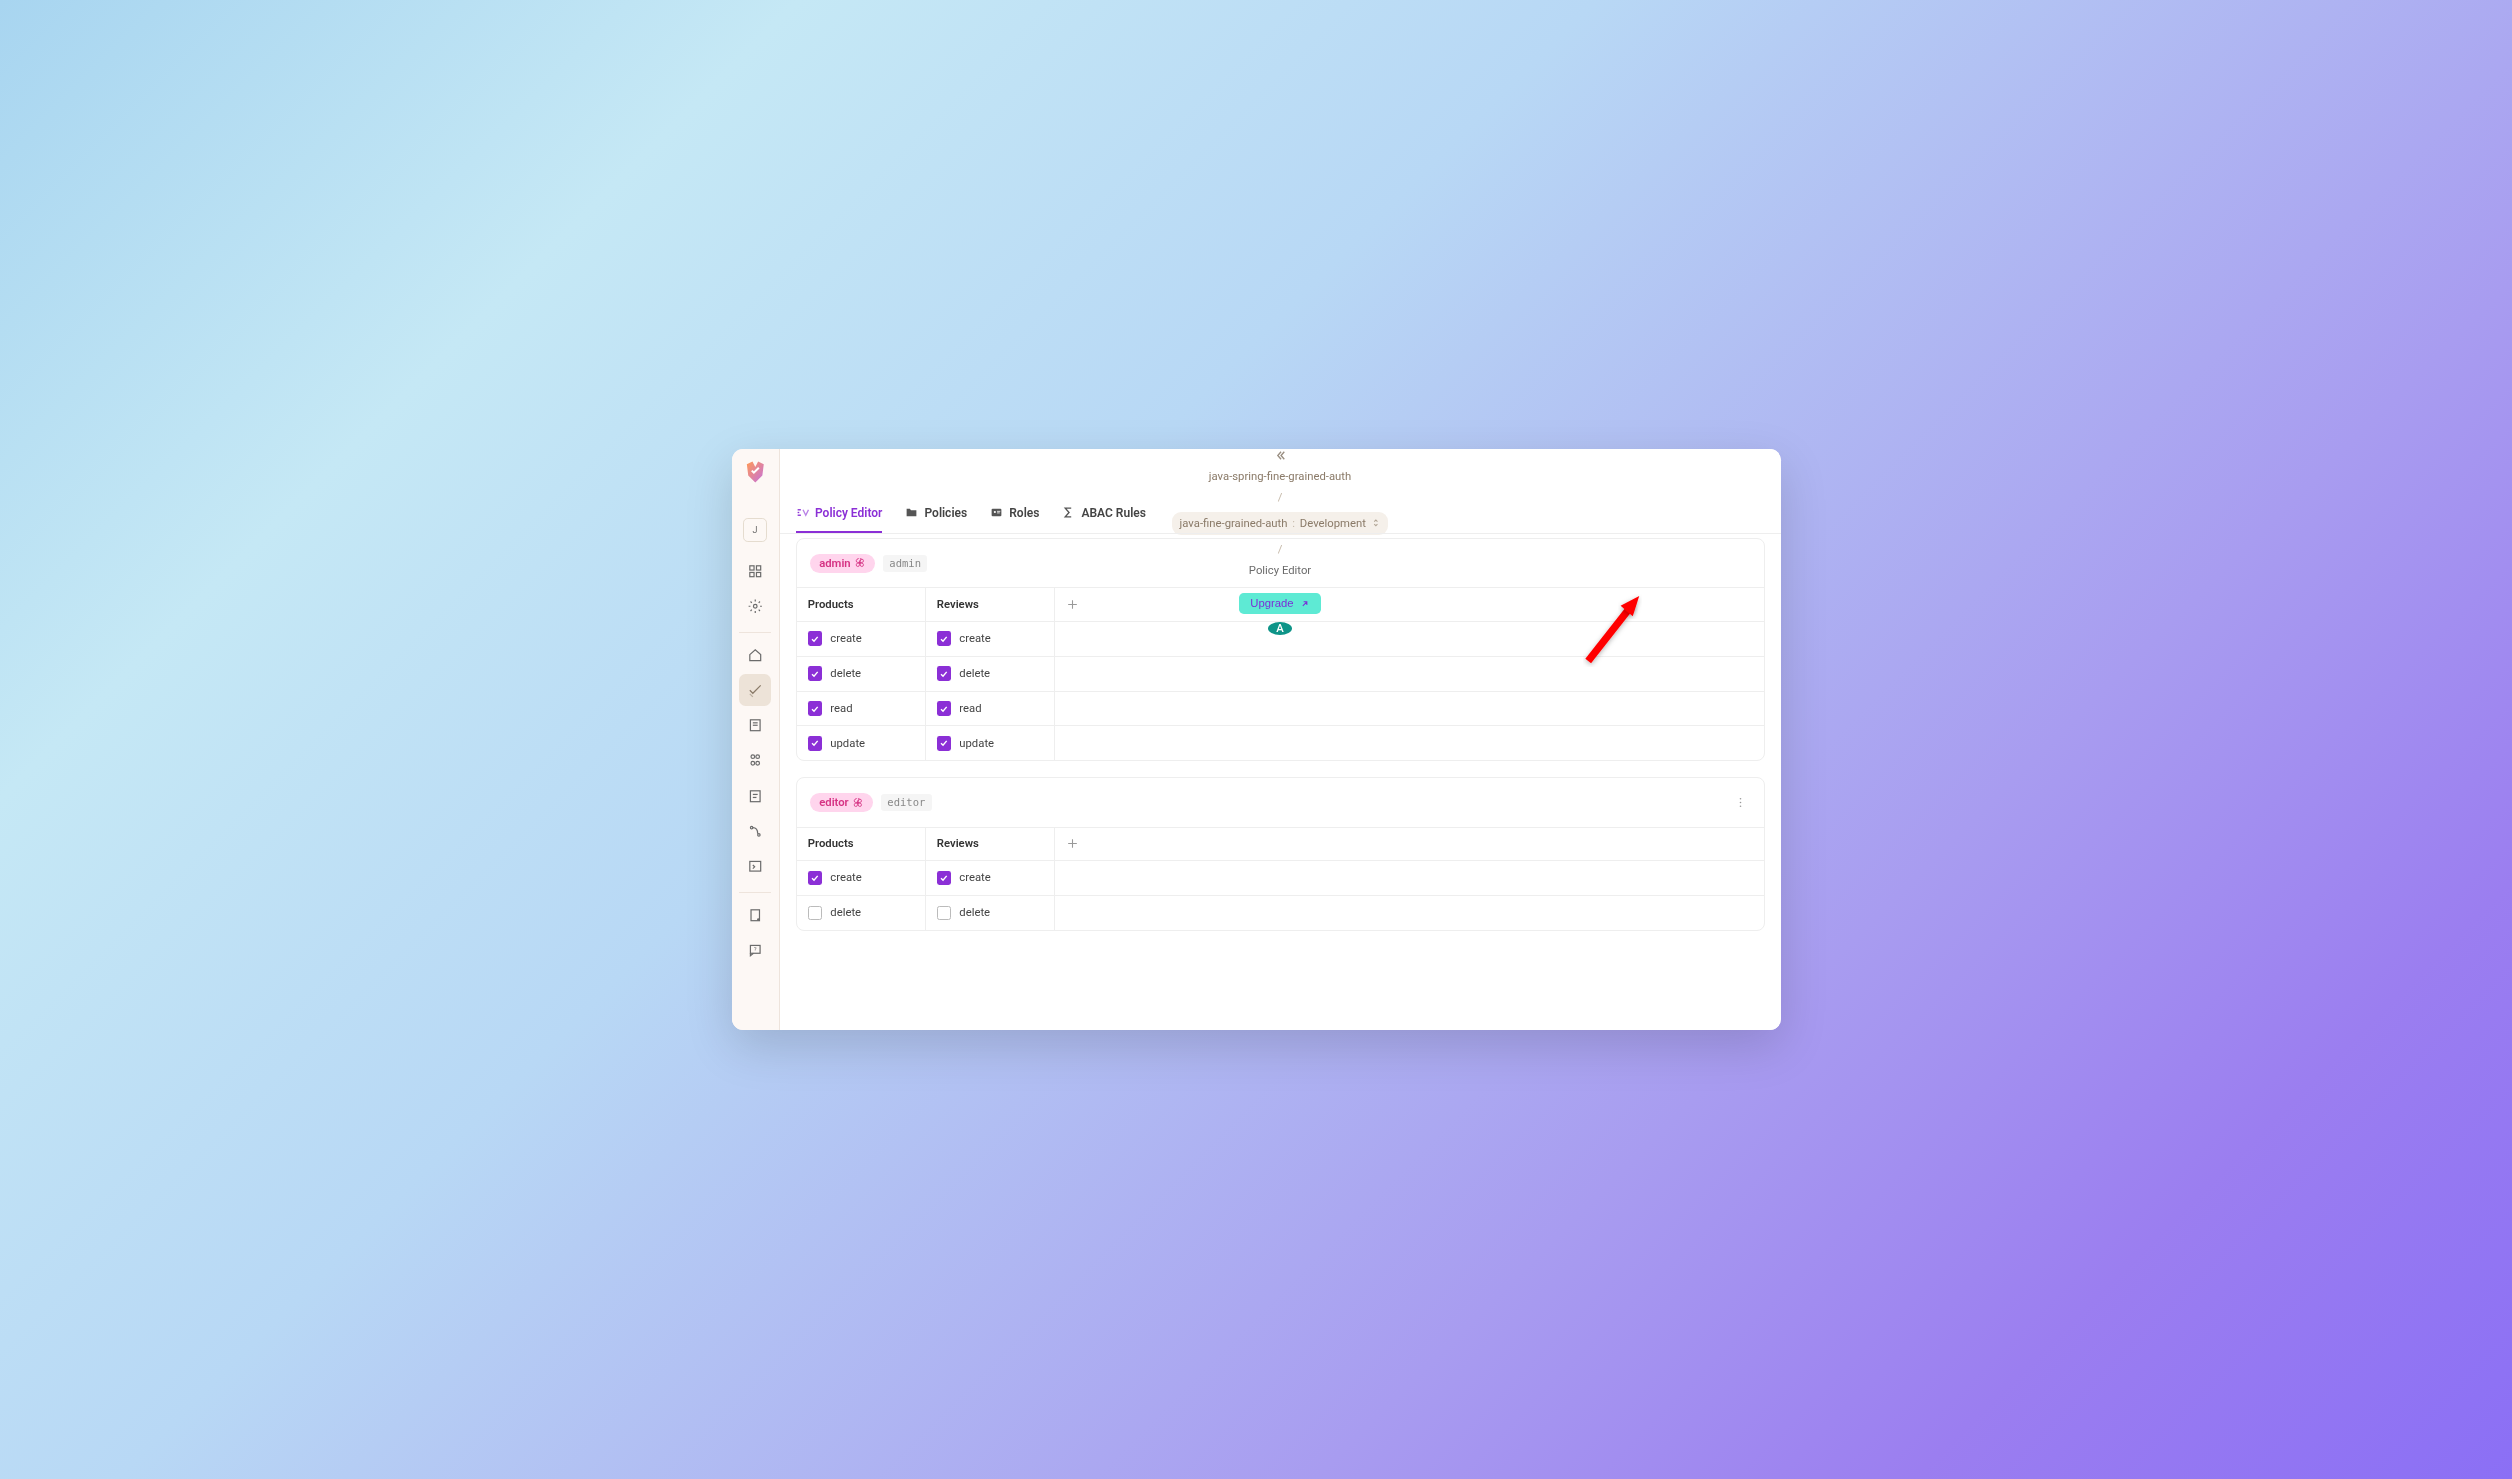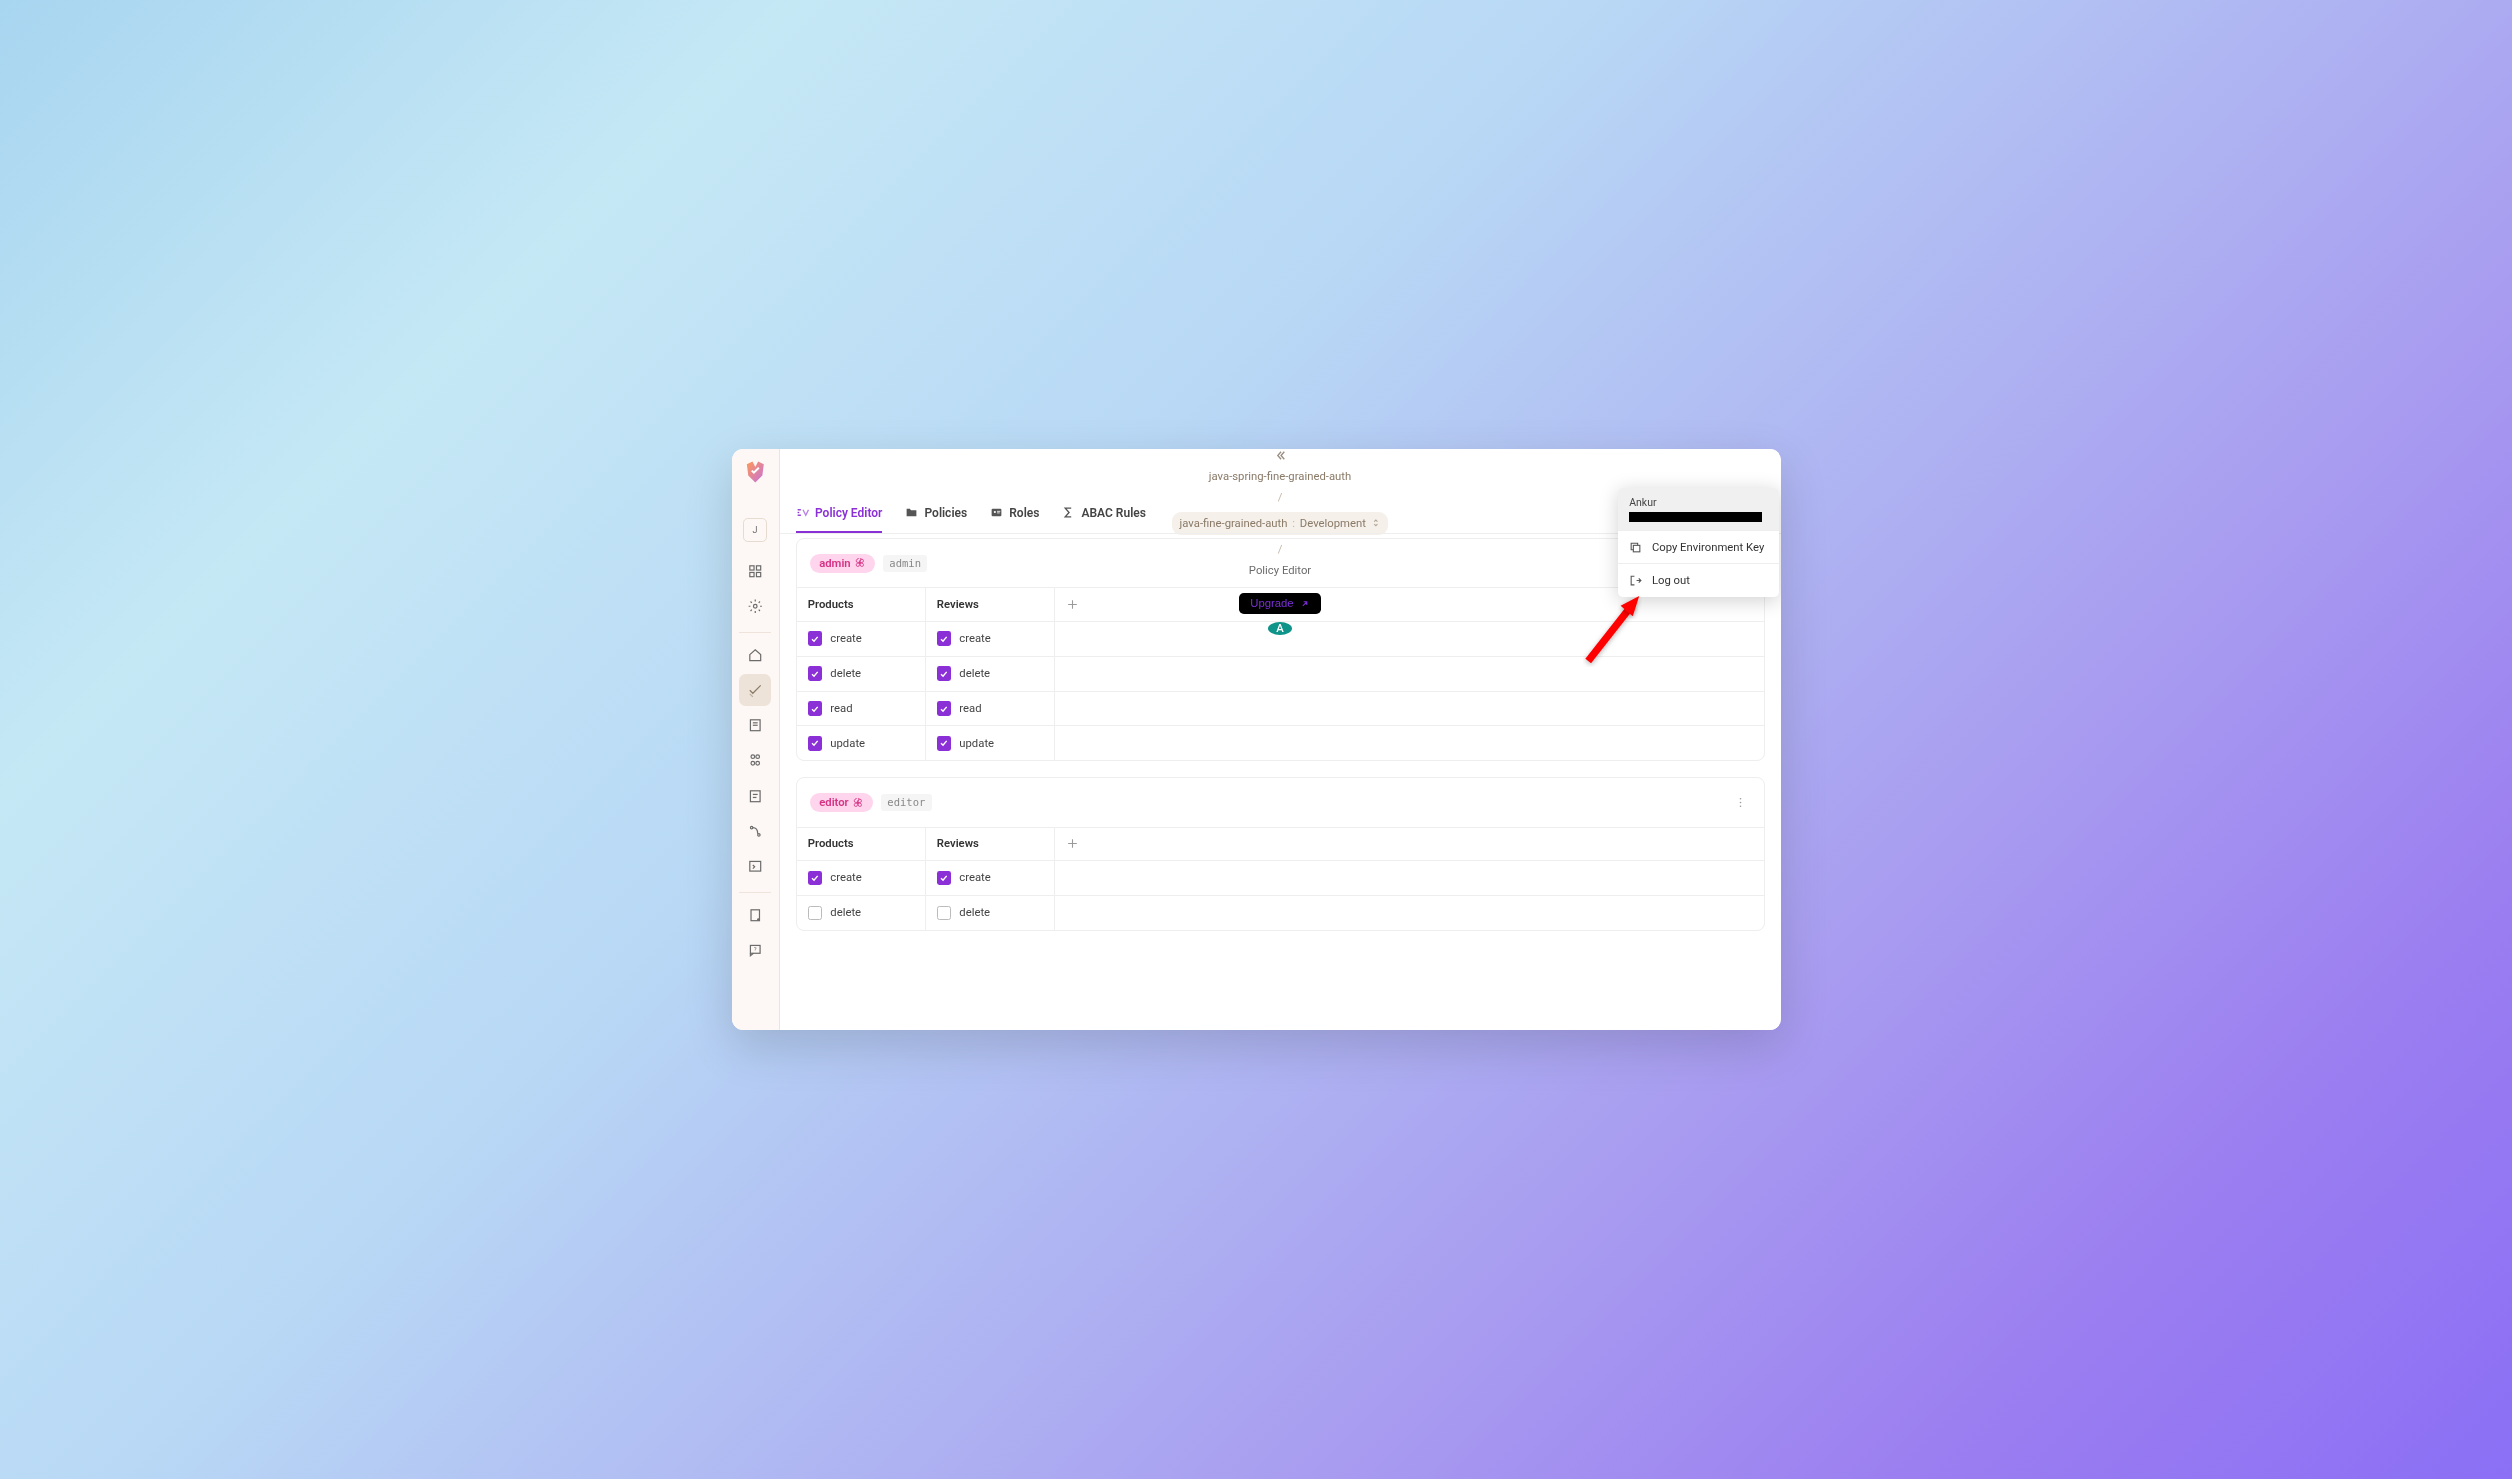--- a/index.html
+++ b/index.html
@@ -83,21 +83,21 @@
   align-items: center;
   gap: 4.8px;
   font-size: 11.3px;
   color: #8a7a68;
 }
 .bc-pill .colon { color: #c5b8a8; }
 .bc-pill .caret { color: #b0a494; display:flex; }
 .bc-current { color: #6b6b6b; font-size: 11.3px; }
 .topbar-spacer { flex: 1; }
 .upgrade-btn {
-  background: #000000;
+  background: #5eead4;
   color: #7b2fd6;
   border: none;
   border-radius: 4.8px;
   padding: 4.8px 11.3px;
   font-size: 11.3px;
   font-weight: 500;
   display: flex;
   align-items: center;
   gap: 6.5px;
   cursor: pointer;
@@ -584,44 +584,20 @@
                 <span class="chk off"></span>
                 <span>delete</span>
               </div>
               <div class="gc last"></div>
             </div>
           </div>
         </div>
     </div>
   </div>
 
-  <div class="dropdown">
-    <div class="dd-header">
-      <div class="dd-name">Ankur</div>
-      <div class="dd-email"></div>
-    </div>
-    <div class="dd-item">
-      <span class="icon">
-        <svg width="13" height="13" viewBox="0 0 24 24" fill="none" stroke="currentColor" stroke-width="2">
-            <rect x="8" y="8" width="12" height="12"></rect>
-            <path d="M16 8 V4 H4 V16 H8"></path>
-          </svg>
-      </span>
-      <span>Copy Environment Key</span>
-    </div>
-    <div class="dd-item">
-      <span class="icon">
-        <svg width="13" height="13" viewBox="0 0 24 24" fill="none" stroke="currentColor" stroke-width="2">
-            <path d="M10 4 H4 V20 H10"></path>
-            <path d="M14 12 H22 M18 8 L22 12 L18 16"></path>
-          </svg>
-      </span>
-      <span>Log out</span>
-    </div>
-  </div>
 
   <div class="arrow-annot">
     <svg width="73" height="81" viewBox="0 0 90 100">
       <defs>
           <filter id="shadow">
             <feDropShadow dx="0" dy="2" stdDeviation="3" flood-opacity="0.3"></feDropShadow>
           </filter>
         </defs>
       <line x1="15" y1="90" x2="70" y2="20" stroke="#ff0000" stroke-width="9" filter="url(#shadow)"></line>
       <polygon points="78,10 55,22 70,35" fill="#ff0000" filter="url(#shadow)"></polygon>

